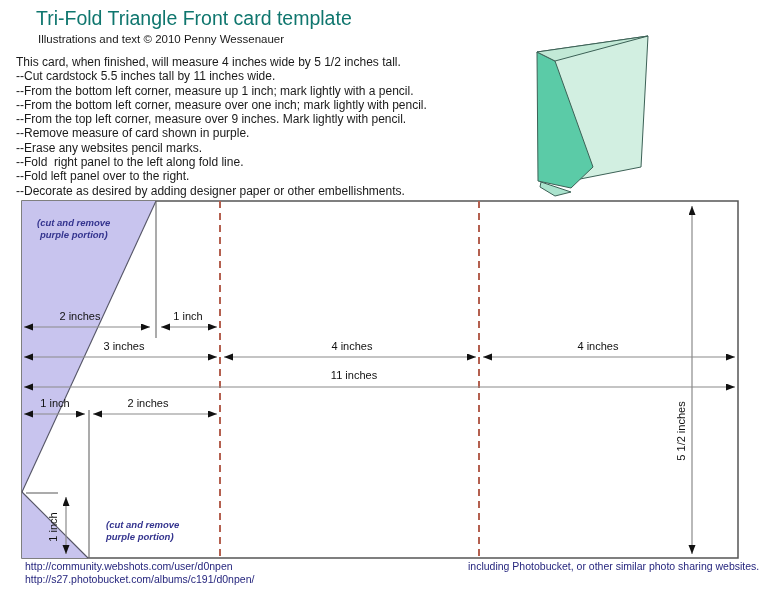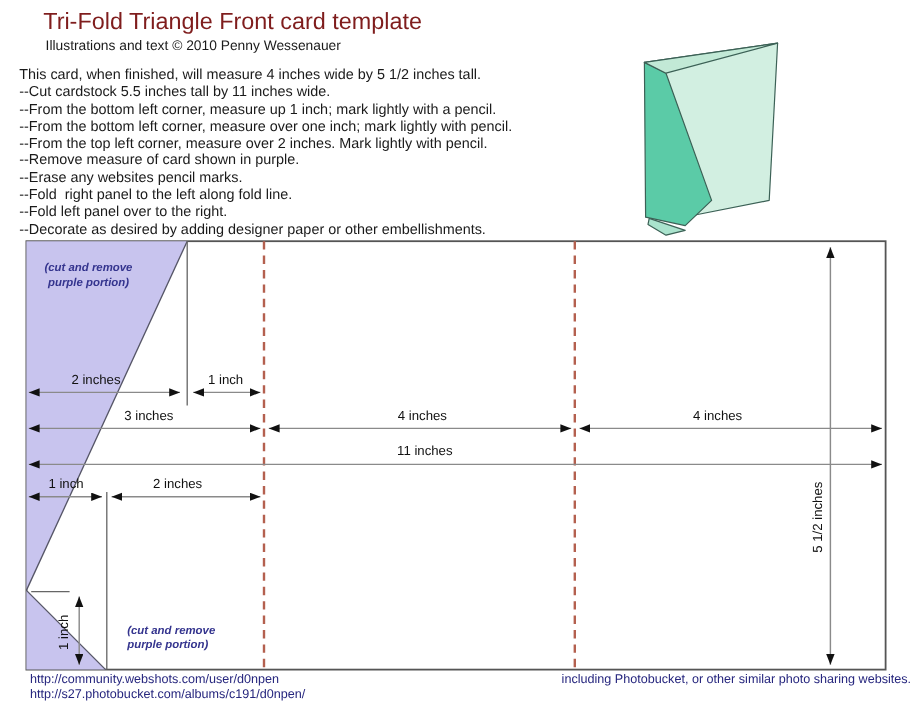--- a/index.html
+++ b/index.html
@@ -1,19 +1,19 @@
 <!DOCTYPE html>
 <html><head>
 <meta charset="utf-8">
 <style>
   html,body{margin:0;padding:0;background:#fff;}
   .page{position:relative;width:768px;height:593px;background:#fff;overflow:hidden;
         font-family:"Liberation Sans",sans-serif;color:#1a1a1a;}
   .abs{position:absolute;}
-  .title{left:36px;top:7px;font-size:19.5px;color:#7f1d1d;}
+  .title{left:36px;top:7px;font-size:19.5px;color:#0f766e;}
   .copyright{left:38px;top:33px;font-size:11.5px;}
   .instructions{left:16px;top:55px;font-size:12px;line-height:14.3px;}
   .ins-line{white-space:pre-wrap;}
   .footer-urls{left:25px;top:560px;font-size:10.5px;line-height:13px;color:#26267e;}
   .footer-disclaimer{left:468px;top:560px;font-size:10.5px;line-height:13px;color:#26267e;}
   .footer-disclaimer div, .footer-urls div{white-space:nowrap;}
   svg text{font-family:"Liberation Sans",sans-serif;font-size:11px;fill:#111;}
   svg text.cutnote{font-size:9.5px;font-style:italic;font-weight:bold;fill:#34348e;}
   .dim{stroke:#8a8a8a;stroke-width:1.2;}
   .helper{stroke:#666;stroke-width:1.1;}
@@ -24,21 +24,21 @@
 <div class="page">
 
   <div class="abs title">Tri-Fold Triangle Front card template</div>
   <div class="abs copyright">Illustrations and text © 2010 Penny Wessenauer</div>
 
   <div class="abs instructions">
     <div class="ins-line">This card, when finished, will measure 4 inches wide by 5 1/2 inches tall.</div>
     <div class="ins-line">--Cut cardstock 5.5 inches tall by 11 inches wide.</div>
     <div class="ins-line">--From the bottom left corner, measure up 1 inch; mark lightly with a pencil.</div>
     <div class="ins-line">--From the bottom left corner, measure over one inch; mark lightly with pencil.</div>
-    <div class="ins-line">--From the top left corner, measure over 2 inches. Mark lightly with pencil.</div>
+    <div class="ins-line">--From the top left corner, measure over 9 inches. Mark lightly with pencil.</div>
     <div class="ins-line">--Remove measure of card shown in purple.</div>
     <div class="ins-line">--Erase any websites pencil marks.</div>
     <div class="ins-line">--Fold  right panel to the left along fold line.</div>
     <div class="ins-line">--Fold left panel over to the right.</div>
     <div class="ins-line">--Decorate as desired by adding designer paper or other embellishments.</div>
   </div>
 
   <svg class="abs" style="left:505px;top:22px;" width="165" height="178" viewBox="0 0 165 178">
     <g stroke="#3c6156" stroke-width="1" stroke-linejoin="round">
       <polygon points="32,30 143,14 136,145 70,158" fill="#d2efe1"></polygon>

